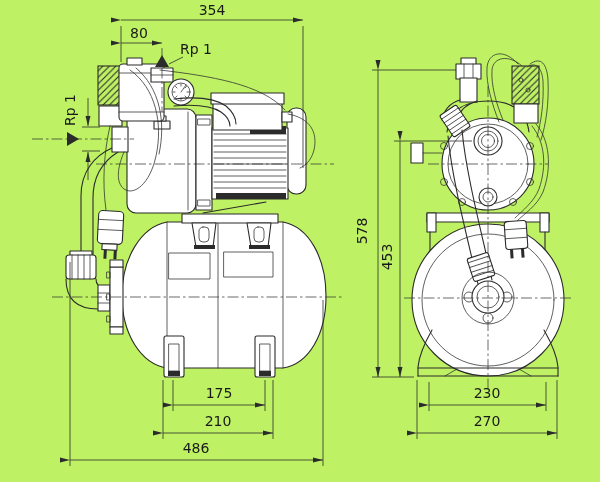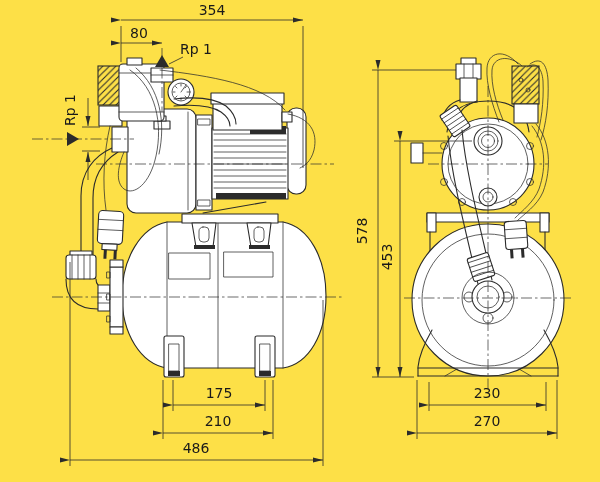--- a/index.html
+++ b/index.html
@@ -1,16 +1,16 @@
 <!DOCTYPE html>
 <html><head>
 <meta charset="utf-8">
 <style>
   html,body{margin:0;padding:0;background:#ffffff;}
-  .stage{width:600px;height:482px;background:#fde047;position:relative;overflow:hidden;}
+  .stage{width:600px;height:482px;background:#bef264;position:relative;overflow:hidden;}
   svg{display:block;}
   .ln{fill:none;stroke:#2b2b2b;stroke-width:1.1;stroke-linecap:round;stroke-linejoin:round;}
   .tn{fill:none;stroke:#2b2b2b;stroke-width:0.75;stroke-linecap:round;stroke-linejoin:round;}
   .wh{fill:#ffffff;stroke:#2b2b2b;stroke-width:1.1;stroke-linejoin:round;}
   .dk{fill:#2b2b2b;stroke:none;}
   .cl{fill:none;stroke:#2b2b2b;stroke-width:0.7;stroke-dasharray:11 3 2.5 3;}
   .dim{fill:none;stroke:#2b2b2b;stroke-width:0.8;}
   .dtx{font-family:"DejaVu Sans",sans-serif;font-size:14px;fill:#1a1a1a;text-anchor:middle;}
 </style>
 </head>

